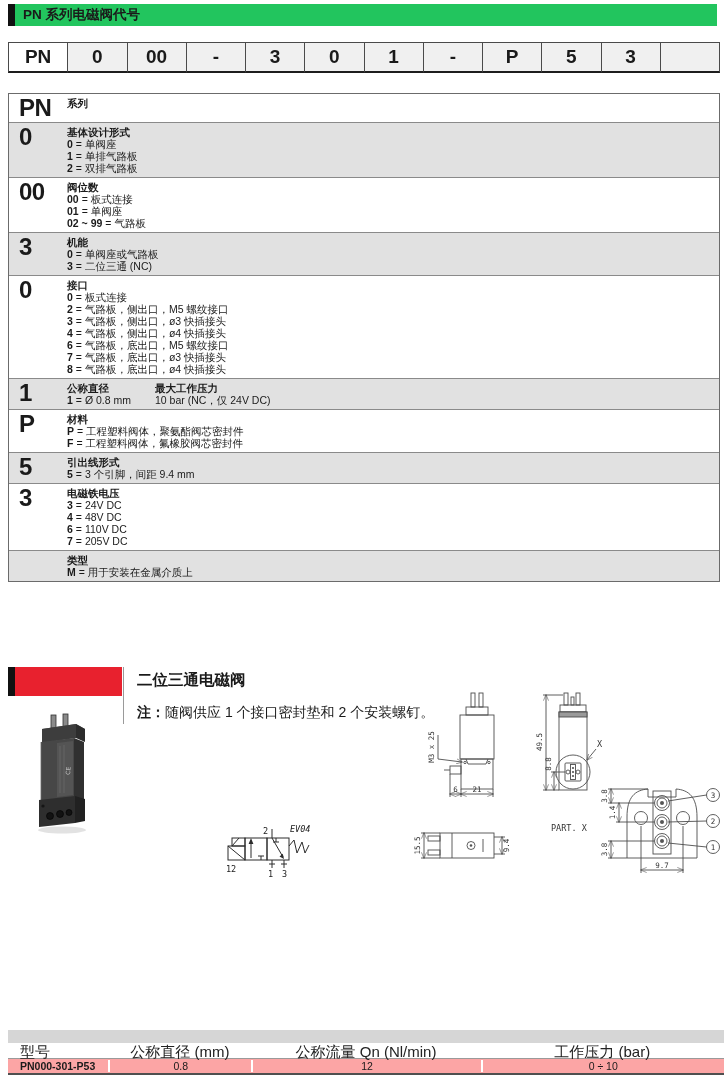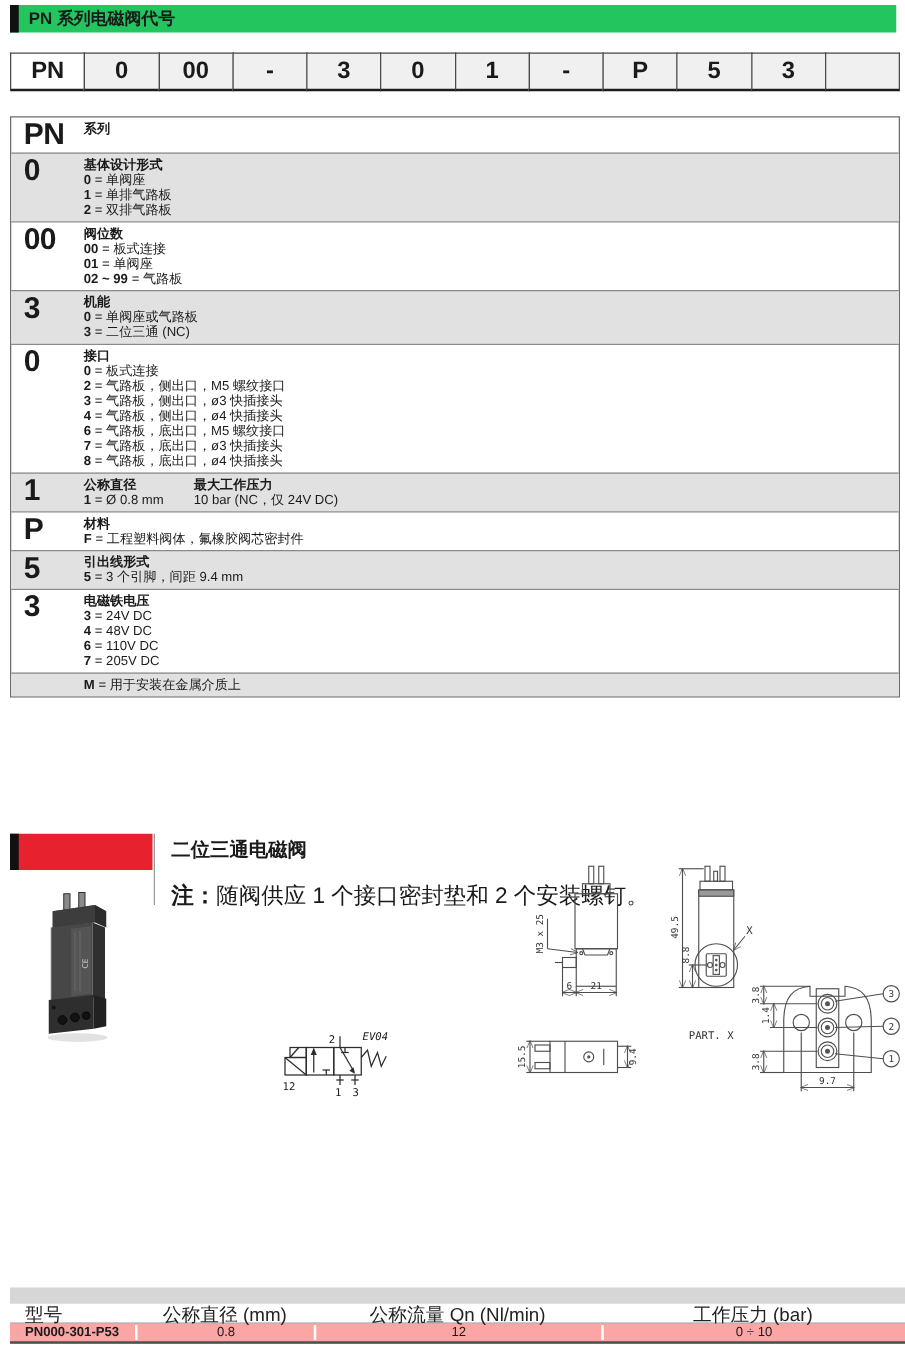--- a/index.html
+++ b/index.html
@@ -26,21 +26,21 @@
   .ct-title{font-weight:bold;}
   .ct-item .k{font-weight:bold;margin-right:3px;}
   .cols{display:flex;}
   .cols .col1{width:88px;}
   .cols .col2{flex:1;}
   
   .red-banner{position:absolute;left:8px;top:667px;width:114px;height:29px;
               border-left:7px solid #111;box-sizing:border-box;background:#e8212e;}
   .v-sep{position:absolute;left:123px;top:667px;width:1px;height:57px;background:#9a9a9a;}
   .section-title{position:absolute;left:137px;top:670px;font-size:15.5px;font-weight:bold;}
-  .note{position:absolute;left:137px;top:704px;font-size:18px;}
+  .note{position:absolute;left:137px;top:704px;font-size:14px;}
   .note .nl{font-weight:bold;}
   .photo-svg{position:absolute;left:30px;top:713px;}
   .symbol-svg{position:absolute;left:220px;top:820px;}
   .drawings-svg{position:absolute;left:405px;top:685px;}
   svg{overflow:visible;}
   .dwg line,.dwg rect,.dwg path,.dwg circle,.dwg polyline{stroke:#4d4d4d;stroke-width:0.9;fill:none;}
   .dwg .fill{fill:#555;stroke:none;}
   .dwg .band{fill:#9a9a9a;stroke:#4d4d4d;}
   .dwg text{fill:#333;stroke:none;font-family:"DejaVu Sans Mono",monospace;font-size:7.5px;}
   .dwg .big{font-size:8.5px;}
@@ -196,20 +196,21 @@
       </div>
     </div>
   </div>
 
   <div class="ct-row">
     <div class="ct-code">P</div>
     <div class="ct-body">
       <div class="ct-title">材料</div>
       <div>
 
+      <div class="ct-item"><span class="k">P</span><span>= 工程塑料阀体，聚氨酯阀芯密封件</span></div>
           <div class="ct-item"><span class="k">F</span><span>= 工程塑料阀体，氟橡胶阀芯密封件</span></div>
         </div>
     </div>
   </div>
 
   <div class="ct-row shaded">
     <div class="ct-code">5</div>
     <div class="ct-body">
       <div class="ct-title">引出线形式</div>
       <div>
@@ -229,20 +230,21 @@
           <div class="ct-item"><span class="k">4</span><span>= 48V DC</span></div>
           <div class="ct-item"><span class="k">6</span><span>= 110V DC</span></div>
           <div class="ct-item"><span class="k">7</span><span>= 205V DC</span></div>
         </div>
     </div>
   </div>
 
   <div class="ct-row shaded">
     <div class="ct-code"></div>
     <div class="ct-body">
+      <div class="ct-title">类型</div>
       <div>
 
           <div class="ct-item"><span class="k">M</span><span>= 用于安装在金属介质上</span></div>
         </div>
     </div>
   </div>
 
 </div>
 
 <div class="red-banner accent-bg" style="background: rgb(232, 33, 46);"></div>

